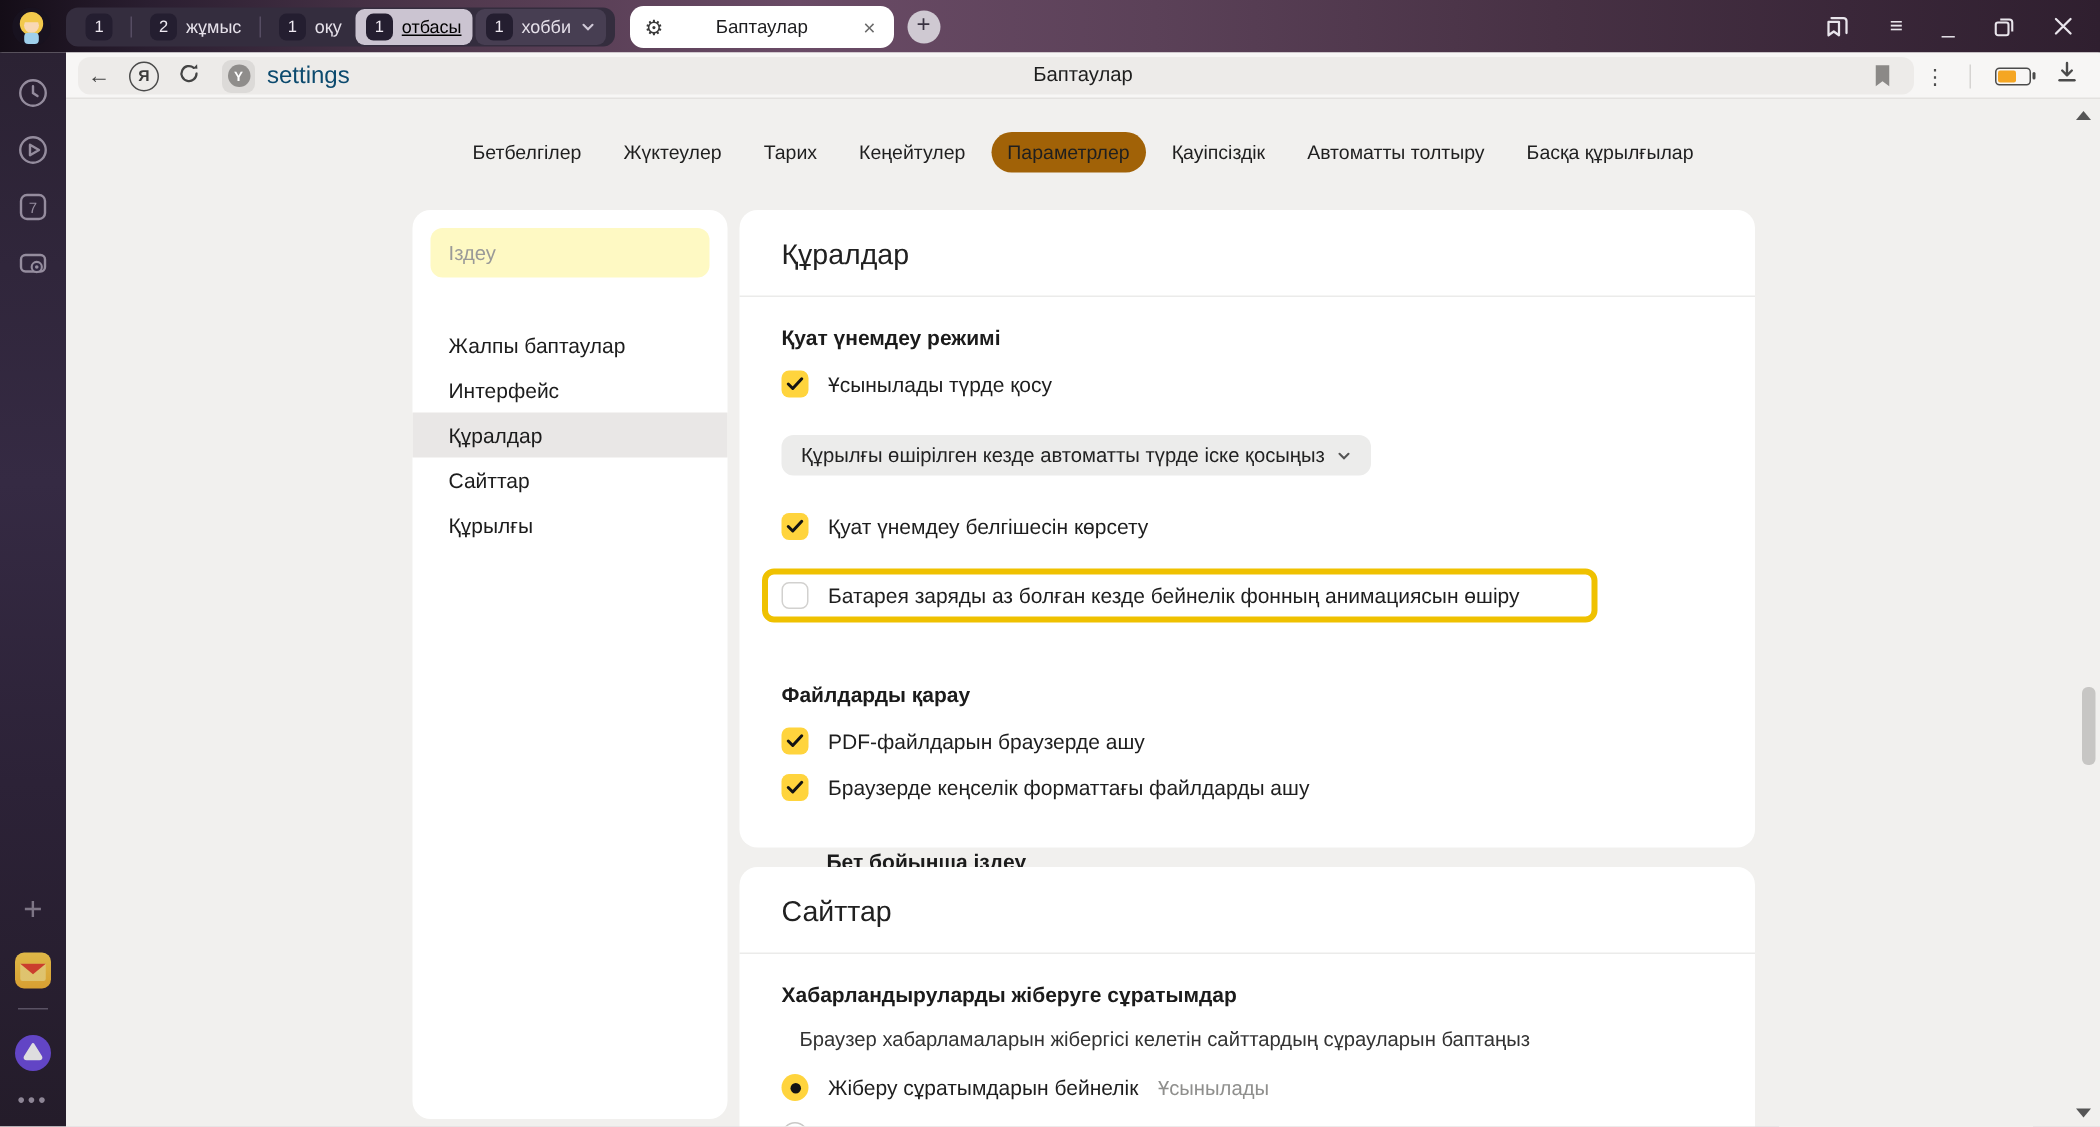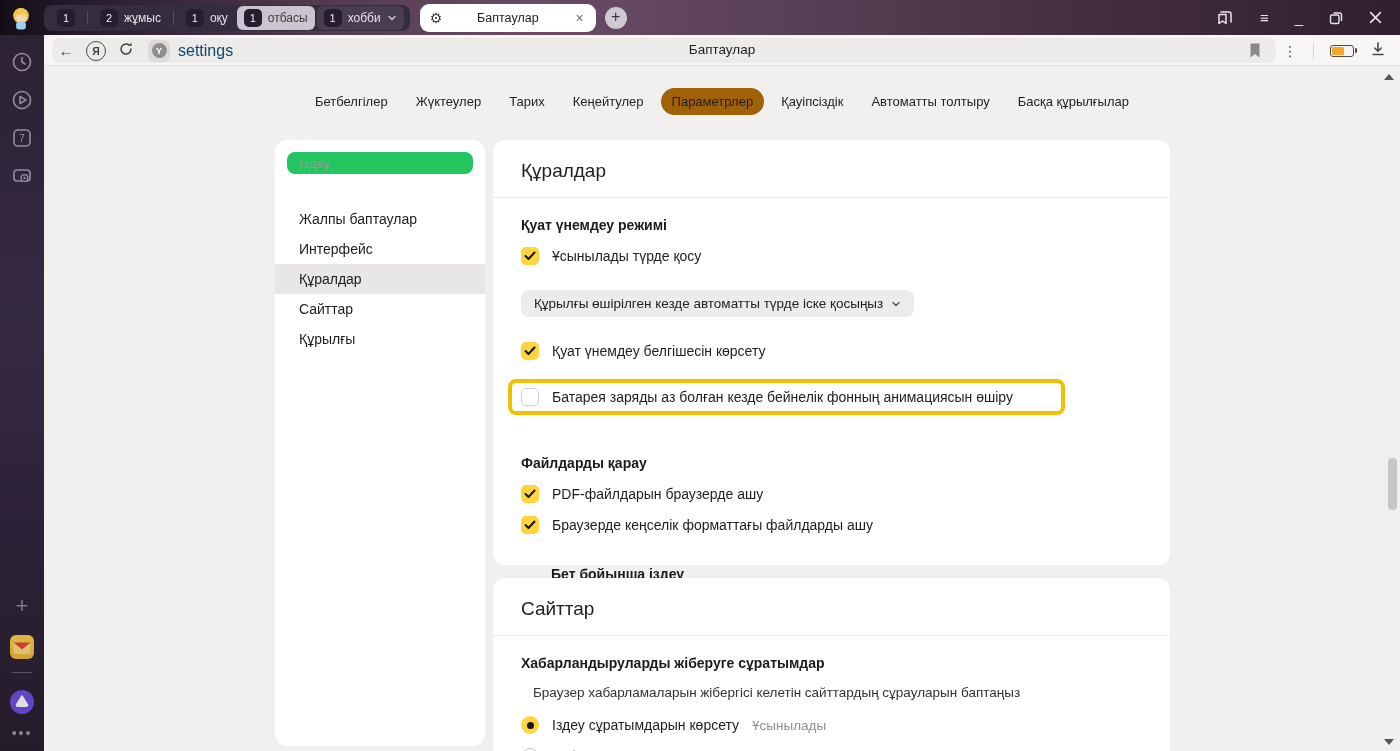--- a/index.html
+++ b/index.html
@@ -9,21 +9,21 @@
   
   .tabbar { position:absolute; left:0; top:0; width:1400px; height:35px;
     background:linear-gradient(90deg,#140d17 0%,#2a1e30 7%,#51394e 22%,#6a4b66 38%,#5b4158 55%,#473144 74%,#3a2739 88%,#2f1f2f 100%);
     display:flex; align-items:center; }
   .avatar { width:26px; height:26px; border-radius:50%; margin-left:8px; overflow:hidden; flex:0 0 auto; cursor:pointer; }
   .groupstrip { display:flex; align-items:center; height:26px; background:#342d3e; border-radius:8px; margin-left:10px; padding:0 6px; gap:2px; }
   .tgroup { display:flex; align-items:center; gap:6px; padding:3px 7px; border-radius:6px; cursor:pointer; }
   .tgroup .cnt { width:18px; height:18px; border-radius:5px; background:#241e30; color:#efeaf2; font-size:11px; display:flex; align-items:center; justify-content:center; }
   .tgroup .lbl { color:#e6e1ea; font-size:12px; }
   .tgroup.sel { background:#cbc4d1; }
-  .tgroup.sel .lbl { color:#404040; }
+  .tgroup.sel .lbl { color:#000000;text-decoration:underline; }
   .tgroup.alt { background:#473e52; }
   .gsep { width:1px; height:14px; background:#564d63; margin:0 3px; }
   .chev { width:10px; height:10px; }
   .activetab { display:flex; align-items:center; height:28px; width:176px; background:#ffffff; border-radius:9px; margin-left:10px; padding:0 10px; cursor:pointer; }
   .activetab .gear { font-size:14px; color:#3a3a3a; line-height:1; }
   .activetab .ttl { flex:1; text-align:center; font-size:12.5px; color:#1d1d1f; }
   .activetab .x { color:#6b6b6b; font-size:14px; cursor:pointer; padding:0 2px; }
   .newtab { width:22px; height:22px; border-radius:50%; background:#cfc9d2; color:#3a3342; font-size:16px; line-height:20px; text-align:center; margin-left:9px; cursor:pointer; }
   .winctrls { margin-left:auto; display:flex; align-items:center; gap:26px; padding-right:18px; }
   .wicon { color:#e9e5ec; cursor:pointer; display:flex; align-items:center; }
@@ -60,21 +60,21 @@
   .content { position:absolute; left:44px; top:66px; width:1356px; height:685px; background:#f1f0ee; overflow:hidden; }
   .navrow { position:absolute; left:0; top:22px; width:100%; display:flex; justify-content:center; align-items:center; gap:6px; }
   .navitem { font-size:13px; color:#1f1f1f; padding:6px 11px; border-radius:14px; cursor:pointer; white-space:nowrap; }
   .navitem.sel { background:#a16207; }
 
   .scroll-up { position:absolute; right:6px; top:8px; width:0; height:0; border-left:5px solid transparent; border-right:5px solid transparent; border-bottom:6px solid #555; cursor:pointer; }
   .scroll-dn { position:absolute; right:6px; bottom:6px; width:0; height:0; border-left:5px solid transparent; border-right:5px solid transparent; border-top:6px solid #555; cursor:pointer; }
   .scroll-thumb { position:absolute; right:3px; top:392px; width:9px; height:52px; background:#c7c6c4; border-radius:4px; cursor:pointer; }
 
   .sidecard { position:absolute; left:231px; top:74px; width:210px; height:606px; background:#fff; border-radius:12px; padding-top:12px; }
-  .searchbox { margin:0 12px 16px; height:22px; background:#22c55e; border-radius:8px; border:none; width:186px; padding:0 12px; font-size:13.5px; color:#222; font-family:"Liberation Sans",sans-serif; }
+  .searchbox { margin:0 12px 16px; height:33px; background:#fef9c3; border-radius:8px; border:none; width:186px; padding:0 12px; font-size:13.5px; color:#222; font-family:"Liberation Sans",sans-serif; }
   .searchbox::placeholder { color:#9a9a98; }
   .sideitem { height:30px; line-height:30px; padding-left:24px; font-size:14px; color:#1c1c1c; cursor:pointer; }
   .sideitem.sel { background:#e9e7e6; }
 
   .card { position:absolute; left:449px; width:677px; background:#fff; border-radius:12px; }
   .card1 { top:74px; height:425px; }
   .card2 { top:512px; height:300px; }
   .cardtitle { font-size:19px; color:#212121; padding:20px 28px 15px; }
   .carddiv { border-top:1px solid #ebebea; }
   .cardbody { padding:15px 28px 0; }
@@ -355,21 +355,21 @@
 
     <div class="card card2">
       <div class="cardtitle">Сайттар</div>
       <div class="carddiv"></div>
       <div class="cardbody">
         <div class="sect-h">Хабарландыруларды жіберуге сұратымдар</div>
         <div class="desc">Браузер хабарламаларын жібергісі келетін сайттардың сұрауларын баптаңыз</div>
 
         <div class="rrow">
           <span class="radio on"></span>
-          <span class="clabel">Іздеу сұратымдарын көрсету</span>
+          <span class="clabel">Жіберу сұратымдарын бейнелік</span>
           <span class="badge">Ұсынылады</span>
         </div>
 
         <div class="rrow">
           <span class="radio off"></span>
           <span class="clabel">Жіберу сұратымдарын көрсетпеу</span>
         </div>
       </div>
     </div>
 

